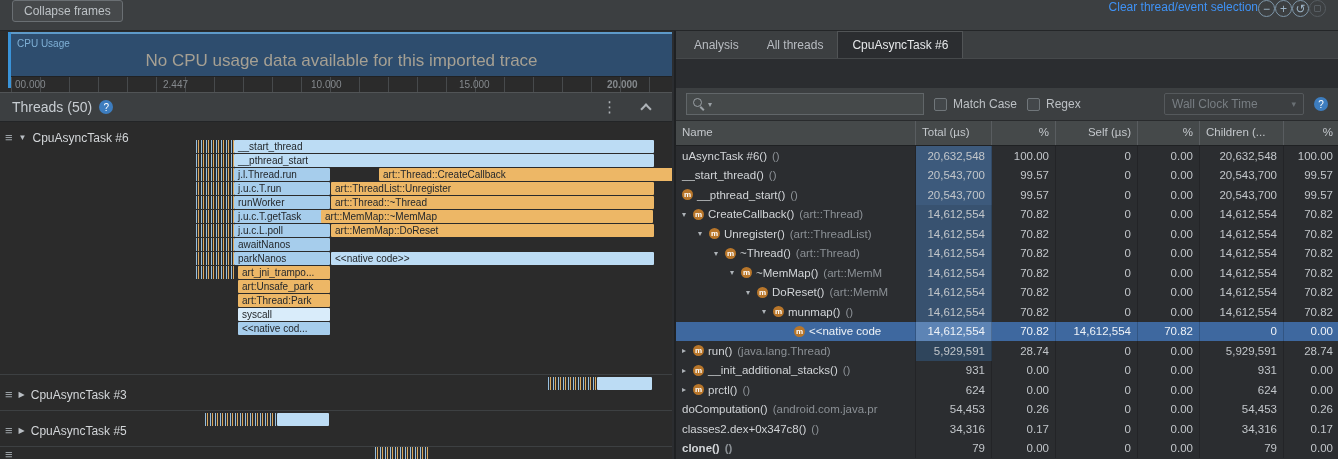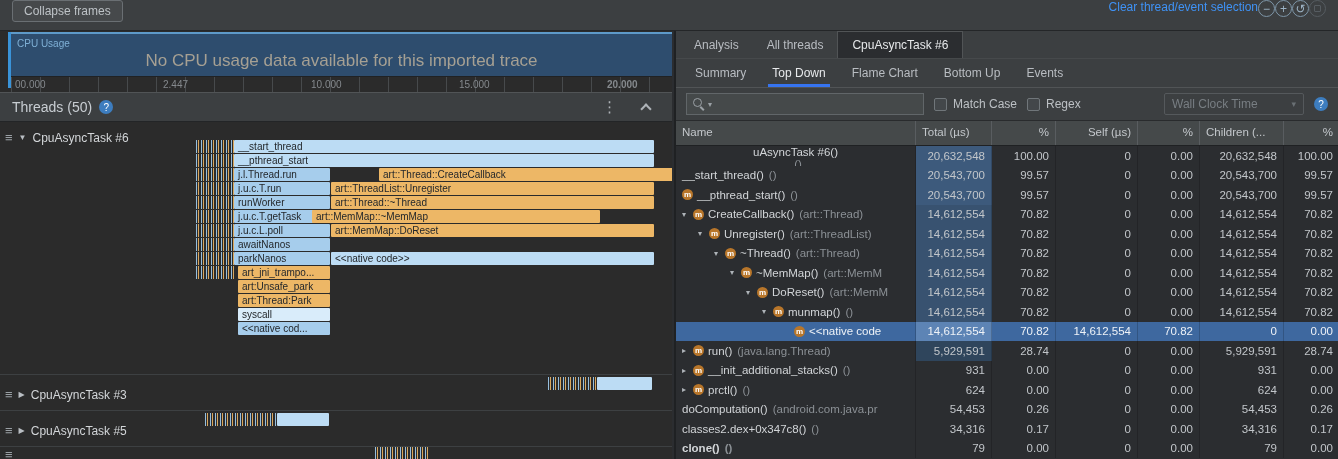--- a/index.html
+++ b/index.html
@@ -158,21 +158,21 @@
             <div class="fbar c-blue" style="top: 46px; left: 234px; width: 96px;">j.l.Thread.run</div>
             <div class="fbar c-orange" style="top: 46px; left: 331px; width: 323px; margin-left: 48px;">art::Thread::CreateCallback</div>
             <div class="stripes" style="top: 60px; left: 196px; width: 38px;"></div>
             <div class="fbar c-blue" style="top: 60px; left: 234px; width: 96px;">j.u.c.T.run</div>
             <div class="fbar c-orange" style="top: 60px; left: 331px; width: 323px;">art::ThreadList::Unregister</div>
             <div class="stripes" style="top: 74px; left: 196px; width: 38px;"></div>
             <div class="fbar c-blue" style="top: 74px; left: 234px; width: 96px;">runWorker</div>
             <div class="fbar c-orange" style="top: 74px; left: 331px; width: 323px;">art::Thread::~Thread</div>
             <div class="stripes" style="top: 88px; left: 196px; width: 38px;"></div>
             <div class="fbar c-blue" style="top: 88px; left: 234px; width: 96px;">j.u.c.T.getTask</div>
-            <div class="fbar c-orange" style="top: 88px; left: 312px; width: 288px;">art::MemMap::~MemMap</div>
+            <div class="fbar c-orange" style="top: 88px; left: 321px; width: 332px;">art::MemMap::~MemMap</div>
             <div class="stripes" style="top: 102px; left: 196px; width: 38px;"></div>
             <div class="fbar c-blue" style="top: 102px; left: 234px; width: 96px;">j.u.c.L.poll</div>
             <div class="fbar c-orange" style="top: 102px; left: 331px; width: 323px;">art::MemMap::DoReset</div>
             <div class="stripes" style="top: 116px; left: 196px; width: 38px;"></div>
             <div class="fbar c-blue" style="top: 116px; left: 234px; width: 96px;">awaitNanos</div>
             <div class="stripes" style="top: 130px; left: 196px; width: 38px;"></div>
             <div class="fbar c-blue" style="top: 130px; left: 234px; width: 96px;">parkNanos</div>
             <div class="fbar c-bluelight" style="top: 130px; left: 331px; width: 323px;">&lt;&lt;native code&gt;&gt;</div>
             <div class="stripes" style="top: 144px; left: 196px; width: 40px;"></div>
             <div class="fbar c-orange" style="top: 144px; left: 238px; width: 92px;">art_jni_trampo...</div>
@@ -222,27 +222,20 @@
       </div>
     </div>
   </div>
 
   <div class="right">
     <div class="tabs">
         <div class="tab">Analysis</div>
         <div class="tab">All threads</div>
         <div class="tab selected">CpuAsyncTask #6</div>
       </div>
-    <div class="subtabs">
-        <div class="subtab">Summary</div>
-        <div class="subtab selected">Top Down</div>
-        <div class="subtab">Flame Chart</div>
-        <div class="subtab">Bottom Up</div>
-        <div class="subtab">Events</div>
-      </div>
 
     <div class="filter-row">
       <div class="search-box">
         <span class="mag"></span>
         <span class="mini-caret">▾</span>
         <input type="text" value="" style="">
       </div>
       <div class="cb-group">
         <span class="cb"></span>
         <span class="cb-label">Match Case</span>
@@ -262,21 +255,21 @@
         <div class="th" style="width: 240px; text-align: left;">Name</div>
         <div class="th" style="width: 76px; text-align: left;">Total (µs)</div>
         <div class="th" style="width: 64px; text-align: right;">%</div>
         <div class="th" style="width: 82px; text-align: right;">Self (µs)</div>
         <div class="th" style="width: 62px; text-align: right;">%</div>
         <div class="th" style="width: 84px; text-align: left;">Children (...</div>
         <div class="th" style="width: 56px; text-align: right;">%</div>
       </div>
     <div class="table-body">
         <div class="tr">
-          <div class="td name-cell" style="width: 240px; padding-left: 6px; flex-direction: column;">
+          <div class="td name-cell" style="width: 240px; padding-left: 6px;">
             <span>uAsyncTask #6()</span>
             <span class="pkg">()</span>
           </div>
           <div class="td num h3" style="width: 76px;">20,632,548</div>
           <div class="td num" style="width: 64px;">100.00</div>
           <div class="td num" style="width: 82px;">0</div>
           <div class="td num" style="width: 62px;">0.00</div>
           <div class="td num" style="width: 84px;">20,632,548</div>
           <div class="td num" style="width: 56px;">100.00</div>
         </div>

